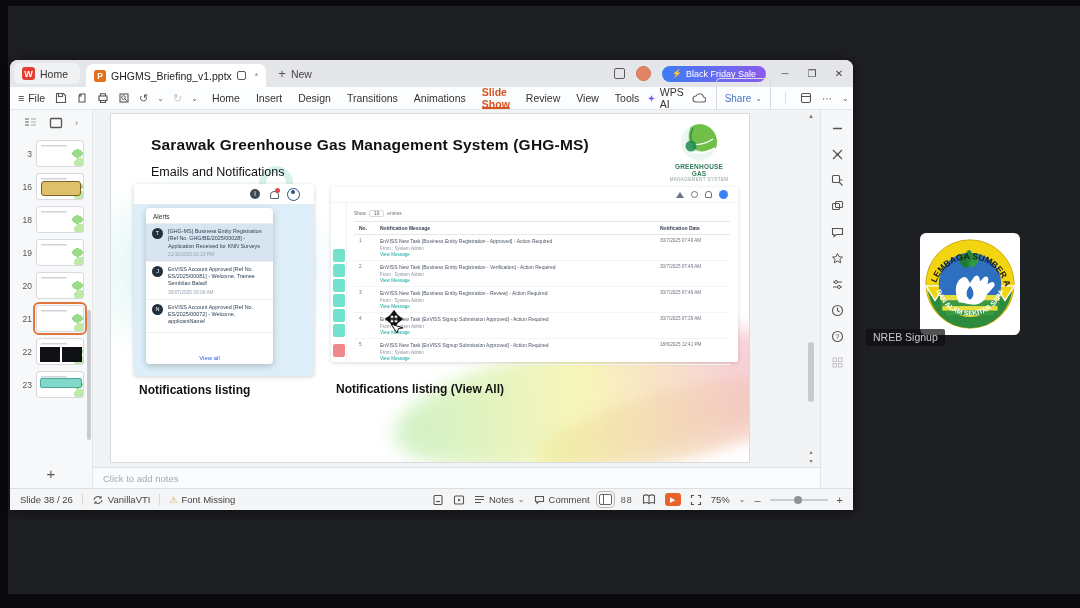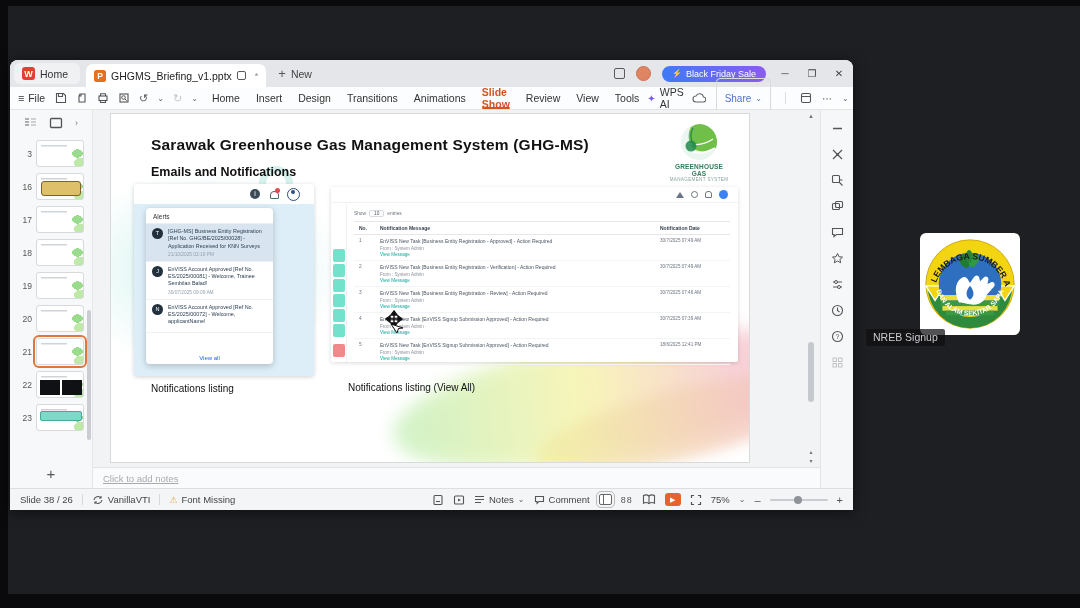--- a/index.html
+++ b/index.html
@@ -85,21 +85,21 @@
   
   #slide { position:absolute; left:17px; top:3px; width:640px; height:350px; background:#fff; border:1px solid #d8dadc; overflow:hidden; }
   .blob-teal { position:absolute; left:-45px; top:55px; width:280px; height:200px; border-radius:50%;
     background:radial-gradient(closest-side,#cdf2ed,rgba(205,242,237,0)); filter:blur(4px); }
   .ring-teal { position:absolute; left:148px; top:52px; width:34px; height:34px; border-radius:50%; border:7px solid #cdeee9; opacity:.8; }
   .wave1 { position:absolute; left:280px; top:225px; width:430px; height:120px; border-radius:50%;
     background:linear-gradient(95deg,#c2efba,#f7f3a8 45%,#f6c6ce 80%); filter:blur(9px); transform:rotate(-10deg); opacity:.8; }
   .wave2 { position:absolute; left:420px; top:275px; width:300px; height:70px; border-radius:50%;
     background:linear-gradient(90deg,#f2efa2,#f3b9c6); filter:blur(7px); transform:rotate(-14deg); opacity:.75; }
   .slide-title { position:absolute; left:40px; top:22px; font-size:15.5px; font-weight:bold; color:#121212; letter-spacing:.2px; }
-  .slide-subtitle { position:absolute; left:40px; top:51px; font-size:12.5px; font-weight:bold; color:#121212; }
+  .slide-subtitle { position:absolute; left:40px; top:51px; font-size:12.5px; font-weight:normal; color:#121212; }
   .ghg-logo { position:absolute; right:18px; top:8px; width:64px; text-align:center; }
   .ghg-logo svg { display:block; margin:0 auto; }
   .ghg-l1 { font-size:6.5px; font-weight:bold; color:#2f7d5a; margin-top:1px; letter-spacing:.2px; }
   .ghg-l2 { font-size:4.5px; color:#8aa399; letter-spacing:.4px; }
 
   
   #left-shot { position:absolute; left:23px; top:70px; width:180px; height:192px; background:#ddeef8; border-radius:3px; box-shadow:0 1px 4px rgba(0,0,0,.18); }
   .ls-topbar { height:20px; background:#fff; border-radius:3px 3px 0 0; display:flex; align-items:center; justify-content:flex-end; gap:9px; padding-right:14px; }
   .ico-info { width:10px; height:10px; border-radius:50%; background:#3d4a57; color:#fff; font-size:7px; line-height:10px; text-align:center; }
   .ico-bell { position:relative; width:9px; height:10px; }
@@ -138,35 +138,35 @@
   .c-msg { flex:1; min-width:0; }
   .c-date { width:70px; flex:none; }
   .th { font-size:5px; font-weight:bold; color:#374151; }
   .t-row { border-bottom:1px solid #f3f4f6; padding:3px 0; }
   .td-no { font-size:4.8px; color:#6b7280; }
   .td-msg1 { font-size:5px; color:#4b5563; }
   .td-msg2 { font-size:4.6px; color:#8a919c; margin-top:1.5px; }
   .td-link { font-size:4.6px; color:#14a8a0; margin-top:1.5px; }
   .td-date { font-size:4.6px; color:#6b7280; }
 
-  .caption { position:absolute; font-size:10px; font-weight:normal; color:#121212;margin-left:12px; }
+  .caption { position:absolute; font-size:12px; font-weight:bold; color:#121212; }
   #caption-left { left:28px; top:269px; }
   #caption-right { left:225px; top:268px; }
 
   #cursor { position:absolute; left:272px; top:196px; }
 
   
   .v-scroll { position:absolute; right:4px; top:2px; width:10px; bottom:2px; }
   .v-scroll .up { position:absolute; top:0; left:0; width:10px; text-align:center; font-size:7px; color:#777; }
   .v-scroll .thumbbar { position:absolute; left:2px; top:230px; width:6px; height:60px; background:#c6c9cd; border-radius:3px; }
   .v-scroll .pager { position:absolute; bottom:0; left:0; width:10px; text-align:center; font-size:6px; color:#777; line-height:1.4; }
 
   
   #notes-bar { height:21px; border-top:1px solid #e0e2e4; background:#fafbfc; display:flex; align-items:center; padding-left:10px; }
-  #notes-text { font-size:9.5px; color:#a7abb0;text-decoration:underline; }
+  #notes-text { font-size:9.5px; color:#a7abb0; }
 
   
   #right-strip { width:33px; background:#f6f7f9; border-left:1px solid #e3e5e7; display:flex; flex-direction:column; align-items:center; gap:13px; padding-top:12px; flex:none; }
   #right-strip svg { display:block; }
 
   
   #statusbar { height:22px; background:#f4f5f7; border-top:1px solid #dcdee0; display:flex; align-items:center; padding:0 10px; flex:none; }
   .sb-left { display:flex; align-items:center; gap:9px; }
   .sb-item { font-size:9.5px; color:#454545; display:flex; align-items:center; gap:4px; }
   .sb-sep { width:1px; height:11px; background:#d8d8d8; }
@@ -335,24 +335,20 @@
   <div class="thumb-row">
     <span class="thumb-num">3</span>
     <span class="thumb"></span>
   </div>
 
   <div class="thumb-row">
     <span class="thumb-num">16</span>
     <span class="thumb v-gold"></span>
   </div>
 
-  <div class="thumb-row">
-    <span class="thumb-num">17</span>
-    <span class="thumb"></span>
-  </div>
 
   <div class="thumb-row">
     <span class="thumb-num">18</span>
     <span class="thumb"></span>
   </div>
 
   <div class="thumb-row">
     <span class="thumb-num">19</span>
     <span class="thumb"></span>
   </div>

